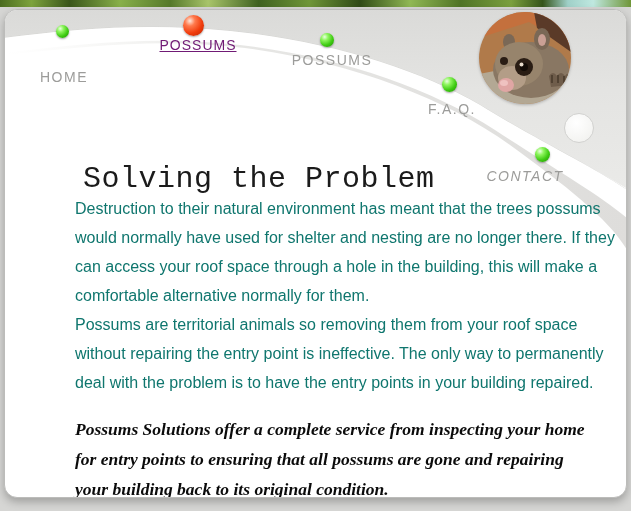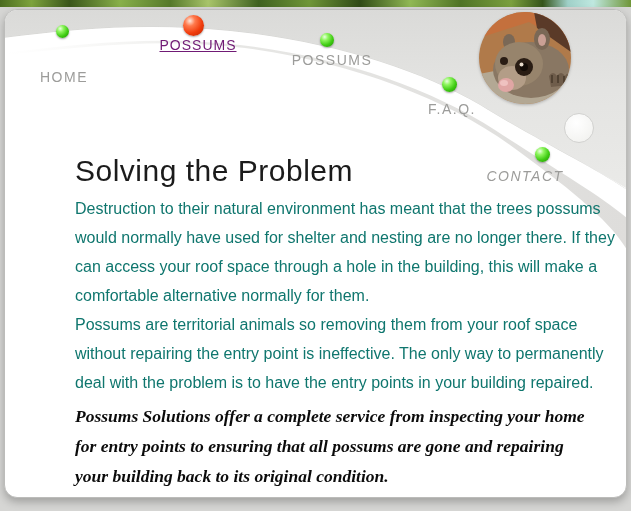--- a/index.html
+++ b/index.html
@@ -59,30 +59,30 @@
     font-size:14px;letter-spacing:1.5px;color:#9c9c9a;white-space:nowrap;
     cursor:pointer;
   }
   .lbl-home{left:59px;top:35px;margin-top:24px;}
   .lbl-possums{left:193px;top:27px;color:#701a75;letter-spacing:1px;text-decoration:underline;}
   .lbl-services{left:327px;top:42px;}
   .lbl-faq{left:447px;top:91px;}
   .lbl-contact{left:520px;top:158px;font-style:italic;}
 
   .page-title{
-    position:absolute;left:70px;top:144px;margin:0;
-    font-family:Liberation Sans, sans-serif;font-weight:400;
+    position:absolute;left:70px;top:144px;margin:8px;
+    font-family:Liberation Mono, monospace;font-weight:400;
     font-size:30px;letter-spacing:.5px;color:#1b1b1b;white-space:nowrap;
   }
   .body-text{position:absolute;left:70px;top:184px;}
   .line{white-space:nowrap;}
   .sans-line{
     font-size:16px;line-height:29px;color:#0f766e;
   }
-  .callout{margin-top:4px;}
+  .callout{margin-top:17px;}
   .callout-line{
     font-family:"Liberation Serif",serif;font-style:italic;font-weight:bold;
     font-size:17.5px;line-height:30px;color:#0b0b0b;
   }
 </style>
 </head>
 <body>
 
 <div class="foliage"></div>
 

